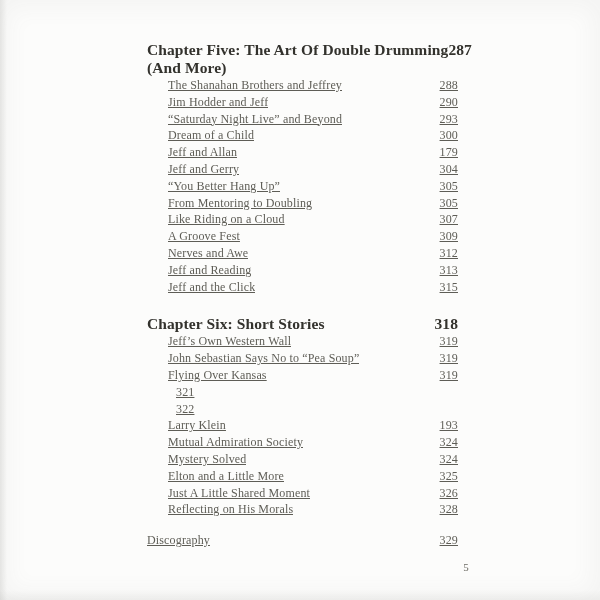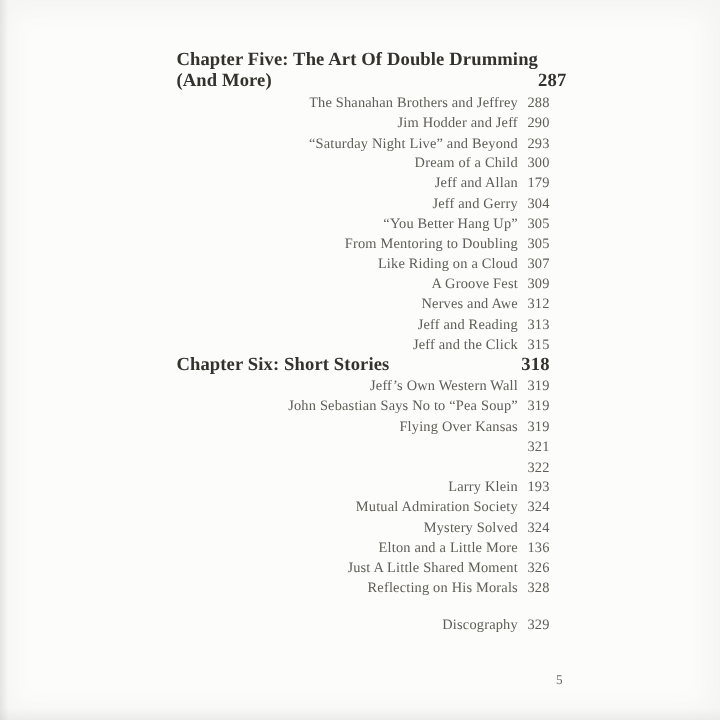--- a/index.html
+++ b/index.html
@@ -33,50 +33,50 @@
     background: linear-gradient(to top, rgba(120,120,115,0.08), rgba(120,120,115,0));
     pointer-events: none;
   }
   .toc {
     position: absolute;
     left: 147px;
     top: 41px;
     width: 311px;
   }
   section { margin: 0; }
-  section.sec-1 { margin-top: 0; }
+  section.sec-1 { margin-top: 20px; }
   .chapter-row {
     display: flex;
     justify-content: space-between;
-    align-items: flex-end;
     color: #33322d;
     font-weight: bold;
     font-size: 15.5px;
     line-height: 18px;
     letter-spacing: 0.1px;
   }
   .chapter-title { margin: 0; font-size: 15.5px; font-weight: bold; }
   .chapter-title div { white-space: nowrap; }
   .chapter-page { flex: 0 0 auto; }
   ul.entries {
     list-style: none;
     margin: 0;
     padding: 0 0 0 21px;
   }
   ul.entries.back-matter {
     padding-left: 0;
     margin-top: 14px;
   }
   .entry-row {
     display: flex;
-    justify-content: flex-end;
+    justify-content: space-between;
     font-size: 12px;
     line-height: 16.8px;
     color: #5e5d56;
     letter-spacing: 0.15px;
+    text-decoration: underline;
   }
   .entry-label { white-space: nowrap; overflow: hidden; }
   .entry-page { flex: 0 0 auto; padding-left: 8px; }
   .folio {
     position: absolute;
     left: 459px;
     top: 561px;
     width: 14px;
     text-align: center;
     font-size: 11px;
@@ -206,21 +206,21 @@
     <span class="entry-page">324</span>
   </li>
 
   <li class="entry-row">
     <span class="entry-label">Mystery Solved</span>
     <span class="entry-page">324</span>
   </li>
 
   <li class="entry-row">
     <span class="entry-label">Elton and a Little More</span>
-    <span class="entry-page">136</span>
+    <span class="entry-page">325</span>
   </li>
 
   <li class="entry-row">
     <span class="entry-label">Just A Little Shared Moment</span>
     <span class="entry-page">326</span>
   </li>
 
   <li class="entry-row">
     <span class="entry-label">Reflecting on His Morals</span>
     <span class="entry-page">328</span>

